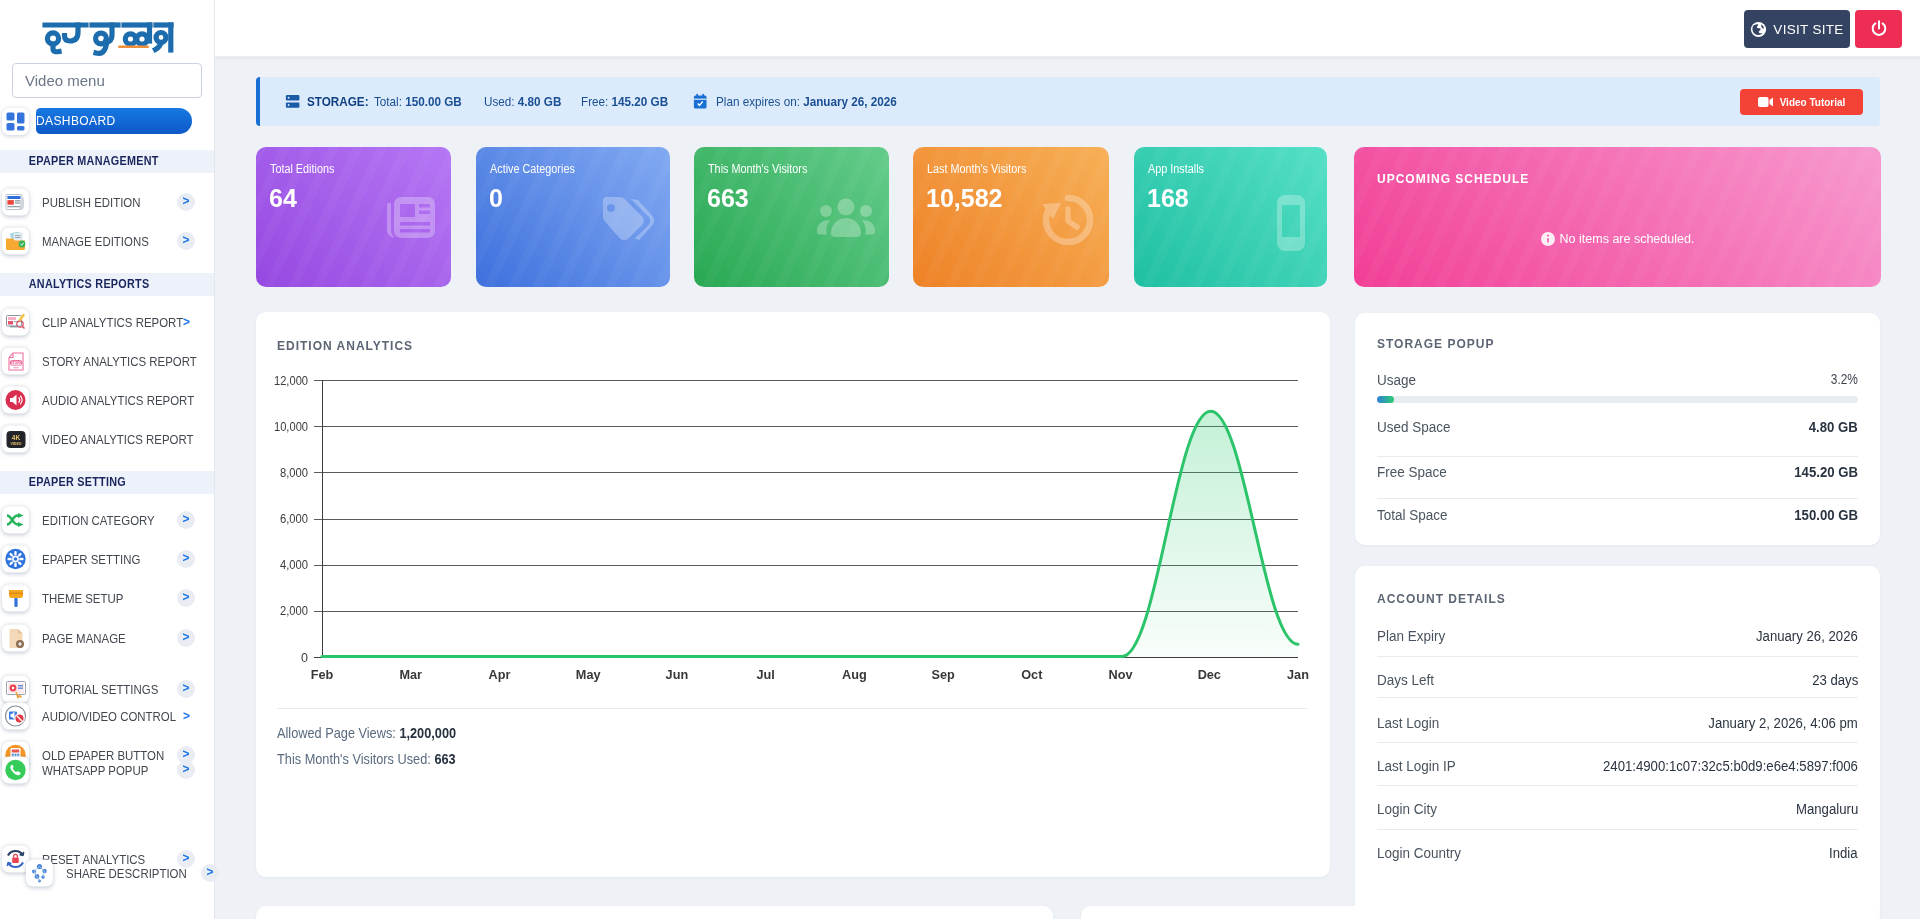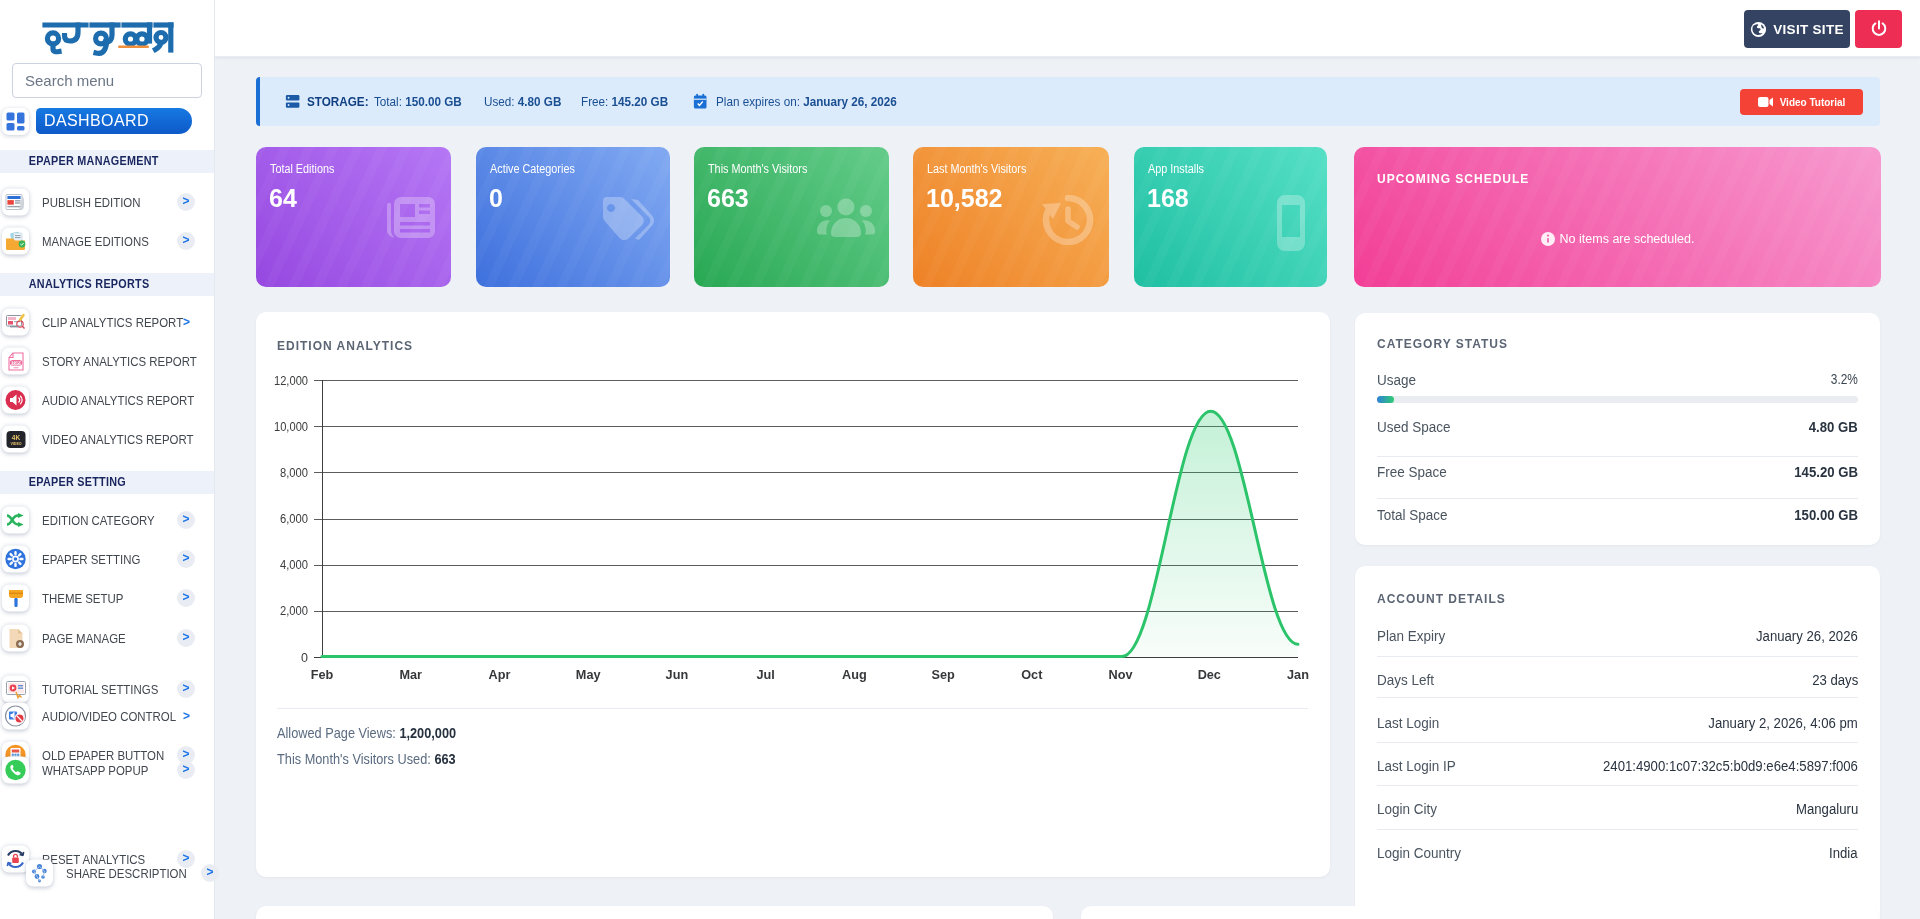--- a/index.html
+++ b/index.html
@@ -3,32 +3,32 @@
 <meta charset="utf-8">
 <style>
 * { margin:0; padding:0; box-sizing:border-box; }
 html,body { width:1920px; height:919px; overflow:hidden; font-family:"Liberation Sans", sans-serif; background:#eef1f6; }
 
 
 #sidebar { position:absolute; left:0; top:0; width:215px; height:919px; background:#fff; border-right:1px solid #e3e7ee; z-index:30; }
 #logo { position:absolute; left:0; top:10px; width:215px; height:44px; text-align:center; }
 #search { position:absolute; left:12px; top:63px; width:190px; height:35px; border:1px solid #ccd3e0; border-radius:4px; background:#fff; font-size:15px; padding-left:12px; color:#6b7686; line-height:33px; }
 .mi-icon { position:absolute; left:2px; width:27px; height:27px; background:#fff; border-radius:7px; box-shadow:0 1px 4px rgba(40,60,100,.25); display:flex; align-items:center; justify-content:center; }
-#dash-pill { position:absolute; left:36px; top:108px; width:156px; height:26px; background:linear-gradient(180deg,#1779e2,#0d59c8); border-radius:5px 14px 14px 5px; color:#fff; font-size:16px; letter-spacing:.4px; line-height:26px; padding-left:8px; }
+#dash-pill { position:absolute; left:36px; top:108px; width:156px; height:26px; background:linear-gradient(180deg,#1779e2,#0d59c8); border-radius:5px 14px 14px 5px; color:#fff; font-size:12px; letter-spacing:.4px; line-height:26px; }
 .sec { position:absolute; left:0; width:214px; height:23px; background:#edf1fa; }
 .sec span { display:inline-block; transform:scaleX(0.9); transform-origin:left center; color:#19255e; font-weight:bold; font-size:12px; letter-spacing:.3px; line-height:23px; padding-left:32px; white-space:nowrap; }
 .mitem { position:absolute; left:0; width:214px; height:28px; }
 .mitem .ic { position:absolute; left:2px; top:50%; transform:translateY(-50%); width:27px; height:27px; background:#fff; border-radius:7px; box-shadow:0 1px 4px rgba(40,60,100,.28); display:flex; align-items:center; justify-content:center; }
 .mitem .lbl { position:absolute; left:42px; top:50%; transform:translateY(-50%) scaleX(0.88); transform-origin:left center; font-size:13px; color:#41474f; white-space:nowrap; }
 .chev { position:absolute; left:177px; top:50%; transform:translateY(-50%); width:18px; height:18px; border-radius:50%; background:#e9edf3; color:#1a73e8; font-weight:bold; font-size:12px; text-align:center; line-height:17px; }
 .chev-s { position:absolute; left:183px; top:50%; transform:translateY(-50%); color:#1a73e8; font-weight:bold; font-size:12px; }
 
 
 #topbar { position:absolute; left:215px; top:0; width:1705px; height:57px; background:#fff; box-shadow:0 1px 3px rgba(30,40,60,.08); border-bottom:1px solid #e9edf3; z-index:20; }
-#visit { position:absolute; left:1529px; top:10px; width:106px; height:38px; background:#334361; border-radius:4px; color:#fff; font-size:13.5px; font-weight:bold; letter-spacing:.3px; display:flex; align-items:center; justify-content:center; gap:6px; }
+#visit { position:absolute; left:1529px; top:10px; width:106px; height:38px; background:#334361; border-radius:4px; color:#fff; font-size:13.5px; font-weight:normal; letter-spacing:.3px; display:flex; align-items:center; justify-content:center; gap:6px; }
 #power { position:absolute; left:1640px; top:10px; width:47px; height:38px; background:#ee2d55; border-radius:4px; display:flex; align-items:center; justify-content:center; }
 
 
 #banner { position:absolute; left:256px; top:77px; width:1624px; height:49px; background:#dcebfb; border-left:4px solid #1a6fd4; border-radius:4px; }
 #banner .brow { position:absolute; top:0; height:49px; display:flex; align-items:center; font-size:13px; color:#1a4f93; transform:scaleX(.9); transform-origin:left center; }
 #vidbtn { position:absolute; left:1480px; top:12px; width:123px; height:26px; background:#f44336; border-radius:4px; color:#fff; font-size:10px; font-weight:bold; display:flex; align-items:center; justify-content:center; gap:6px; }
 
 
 .scard { position:absolute; top:147px; height:140px; border-radius:10px; color:#fff; overflow:hidden; }
 .scard::after { content:""; position:absolute; inset:0; background:repeating-linear-gradient(115deg, rgba(255,255,255,.032) 0 9px, rgba(255,255,255,0) 9px 22px); }
@@ -78,21 +78,21 @@
         <circle cx="100" cy="23" r="5.2"></circle>
         <path d="M107.5 9 V25"></path>
         <path d="M114 9 H129"></path>
         <circle cx="119" cy="21.5" r="5"></circle>
         <path d="M119 26.5 Q118 31 113.5 33.5"></path>
         <path d="M128.8 9 V34"></path>
       </g>
       <rect x="76" y="29.5" width="31" height="2.4" rx="1.2" fill="#f08f3c"></rect>
     </svg>
   </div>
-  <div id="search">Search menu</div>
+  <div id="search">Video menu</div>
   <div class="mi-icon" style="top:108px;">
     <svg width="19" height="19" viewBox="0 0 19 19">
         <rect x="0.5" y="0.5" width="8" height="8" rx="1.5" fill="#3674dd"></rect>
         <rect x="11" y="0.5" width="7.5" height="11" rx="1.5" fill="#3674dd"></rect>
         <rect x="0.5" y="11" width="8" height="7.5" rx="1.5" fill="#3674dd"></rect>
         <rect x="11" y="14" width="7.5" height="4.5" rx="1.5" fill="#3674dd"></rect>
       </svg>
   </div>
   <div id="dash-pill">DASHBOARD</div>
 
@@ -460,21 +460,21 @@
     </g>
     <path d="M866,284.5 C901,284.5 920,39.2 954.7,39.2 C989,39.2 1008,272.3 1042,272.3 L1042,285 L866,285 Z" fill="url(#gfill)"></path>
     <path d="M66,284.5 L866,284.5 C901,284.5 920,39.2 954.7,39.2 C989,39.2 1008,272.3 1042,272.3" fill="none" stroke="#2bc46a" stroke-width="3" stroke-linecap="round"></path>
   </svg>
   <div class="hr" style="top:396px; left:21px; right:22px;"></div>
   <div style="position:absolute;left:21px;top:412px;font-size:15px;color:#5a6b80;transform:scaleX(.85);transform-origin:left top;">Allowed Page Views: <b style="color:#26313f;">1,200,000</b></div>
   <div style="position:absolute;left:21px;top:438px;font-size:15px;color:#5a6b80;transform:scaleX(.85);transform-origin:left top;">This Month's Visitors Used: <b style="color:#26313f;">663</b></div>
 </div>
 
 <div class="panel" style="left:1355px; top:313px; width:525px; height:232px;">
-  <div class="ptitle" style="left:22px; top:24px;">CATEGORY STATUS</div>
+  <div class="ptitle" style="left:22px; top:24px;">STORAGE POPUP</div>
   <div class="krow" style="top:67px;">
       <span class="k">Usage</span>
       <span class="v" style="font-weight:normal; font-size:14px; color:#3c4652;">3.2%</span>
     </div>
   <div style="position:absolute;left:22px;top:83px;width:481px;height:7px;border-radius:4px;background:#e9ecf0;"></div>
   <div style="position:absolute;left:22px;top:83px;width:17px;height:7px;border-radius:4px;background:linear-gradient(90deg,#2f80d8,#2ecc71);"></div>
   <div class="krow" style="top:114px;">
       <span class="k">Used Space</span>
       <span class="v">4.80 GB</span>
     </div>

